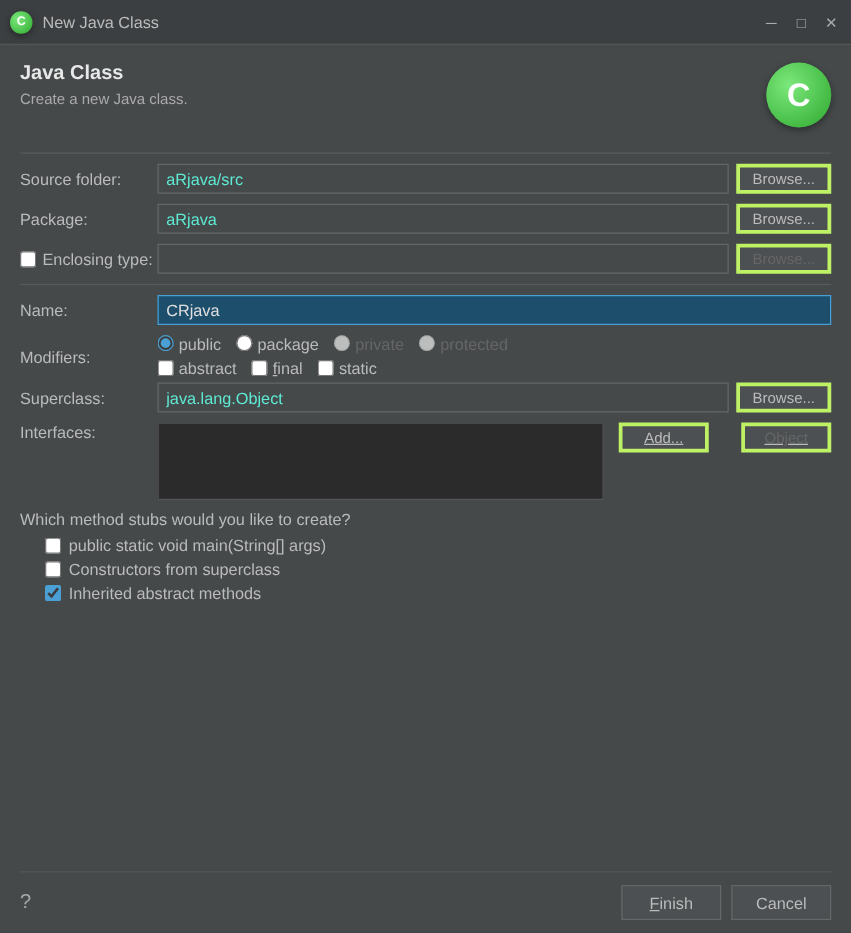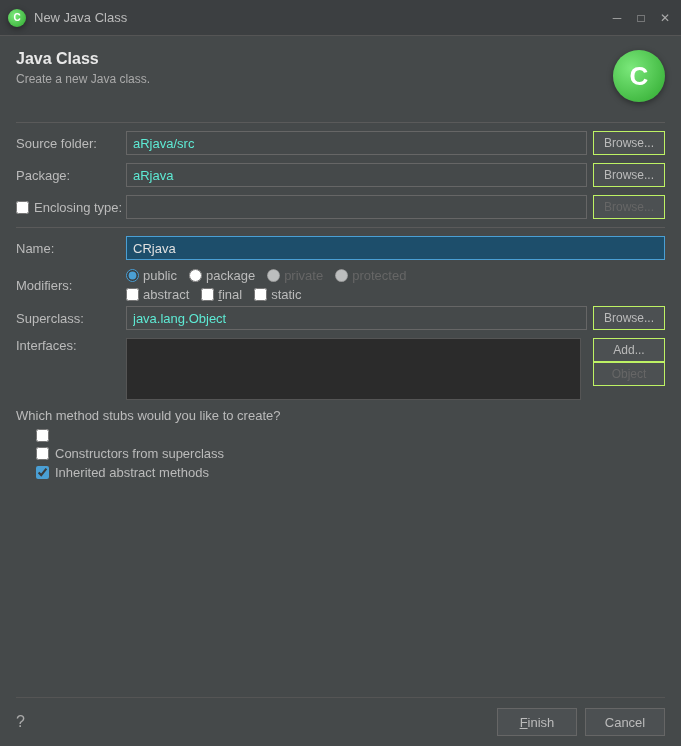--- a/index.html
+++ b/index.html
@@ -102,21 +102,21 @@
     .form-input.highlighted {
       background: #1d4e6b;
       border-color: #4a9fd4;
       color: #e0e0e0;
     }
     .browse-btn {
       margin-left: 6px;
       height: 24px;
       min-width: 72px;
       background: #4c5052;
-      border: 1px solid #bef264;
+      border: 3px solid #bef264;
       color: #bbbbbb;
       font-size: 12px;
       cursor: pointer;
       padding: 0 10px;
     }
     .browse-btn:disabled { color: #666; cursor: default; }
     input[type="checkbox"] {
       width: 13px;
       height: 13px;
       accent-color: #4a9fd4;
@@ -144,21 +144,21 @@
       flex-direction: column;
       gap: 4px;
     }
     .modifiers-line {
       display: flex;
       align-items: center;
       gap: 12px;
     }
     .radio-option {
       display: flex;
-      align-items: center;
+      align-items: flex-start;
       gap: 4px;
       font-size: 13px;
       cursor: pointer;
     }
     .radio-option.disabled {
       color: #666;
     }
     .checkbox-option {
       display: flex;
       align-items: center;
@@ -172,23 +172,24 @@
       margin-bottom: 8px;
     }
     .interfaces-area {
       flex: 1;
       height: 62px;
       background: #2b2b2b;
       border: 1px solid #555;
     }
     .interfaces-buttons {
       display: flex;
-      flex-direction: column;
+      flex-direction: row;
       margin-left: 6px;
-      gap: 0;
+      gap: 20px;
+      text-decoration: underline;
     }
     .bottom-section {
       margin-top: 6px;
     }
     .stubs-title {
       font-size: 13px;
       color: #bbbbbb;
       margin-bottom: 6px;
     }
     .stub-item {
@@ -377,20 +378,21 @@
       <div class="interfaces-buttons">
         <button class="browse-btn">Add...</button>
         <button class="browse-btn" disabled="">Object</button>
       </div>
     </div>
 
     <div class="bottom-section">
       <div class="stubs-title">Which method stubs would you like to create?</div>
       <div class="stub-item">
         <input type="checkbox" style="">
+        <span>public static void main(String[] args)</span>
       </div>
       <div class="stub-item">
         <input type="checkbox" style="">
         <span>Constructors from superclass</span>
       </div>
       <div class="stub-item">
         <input type="checkbox" checked="" style="">
         <span>Inherited abstract methods</span>
       </div>
     </div>

